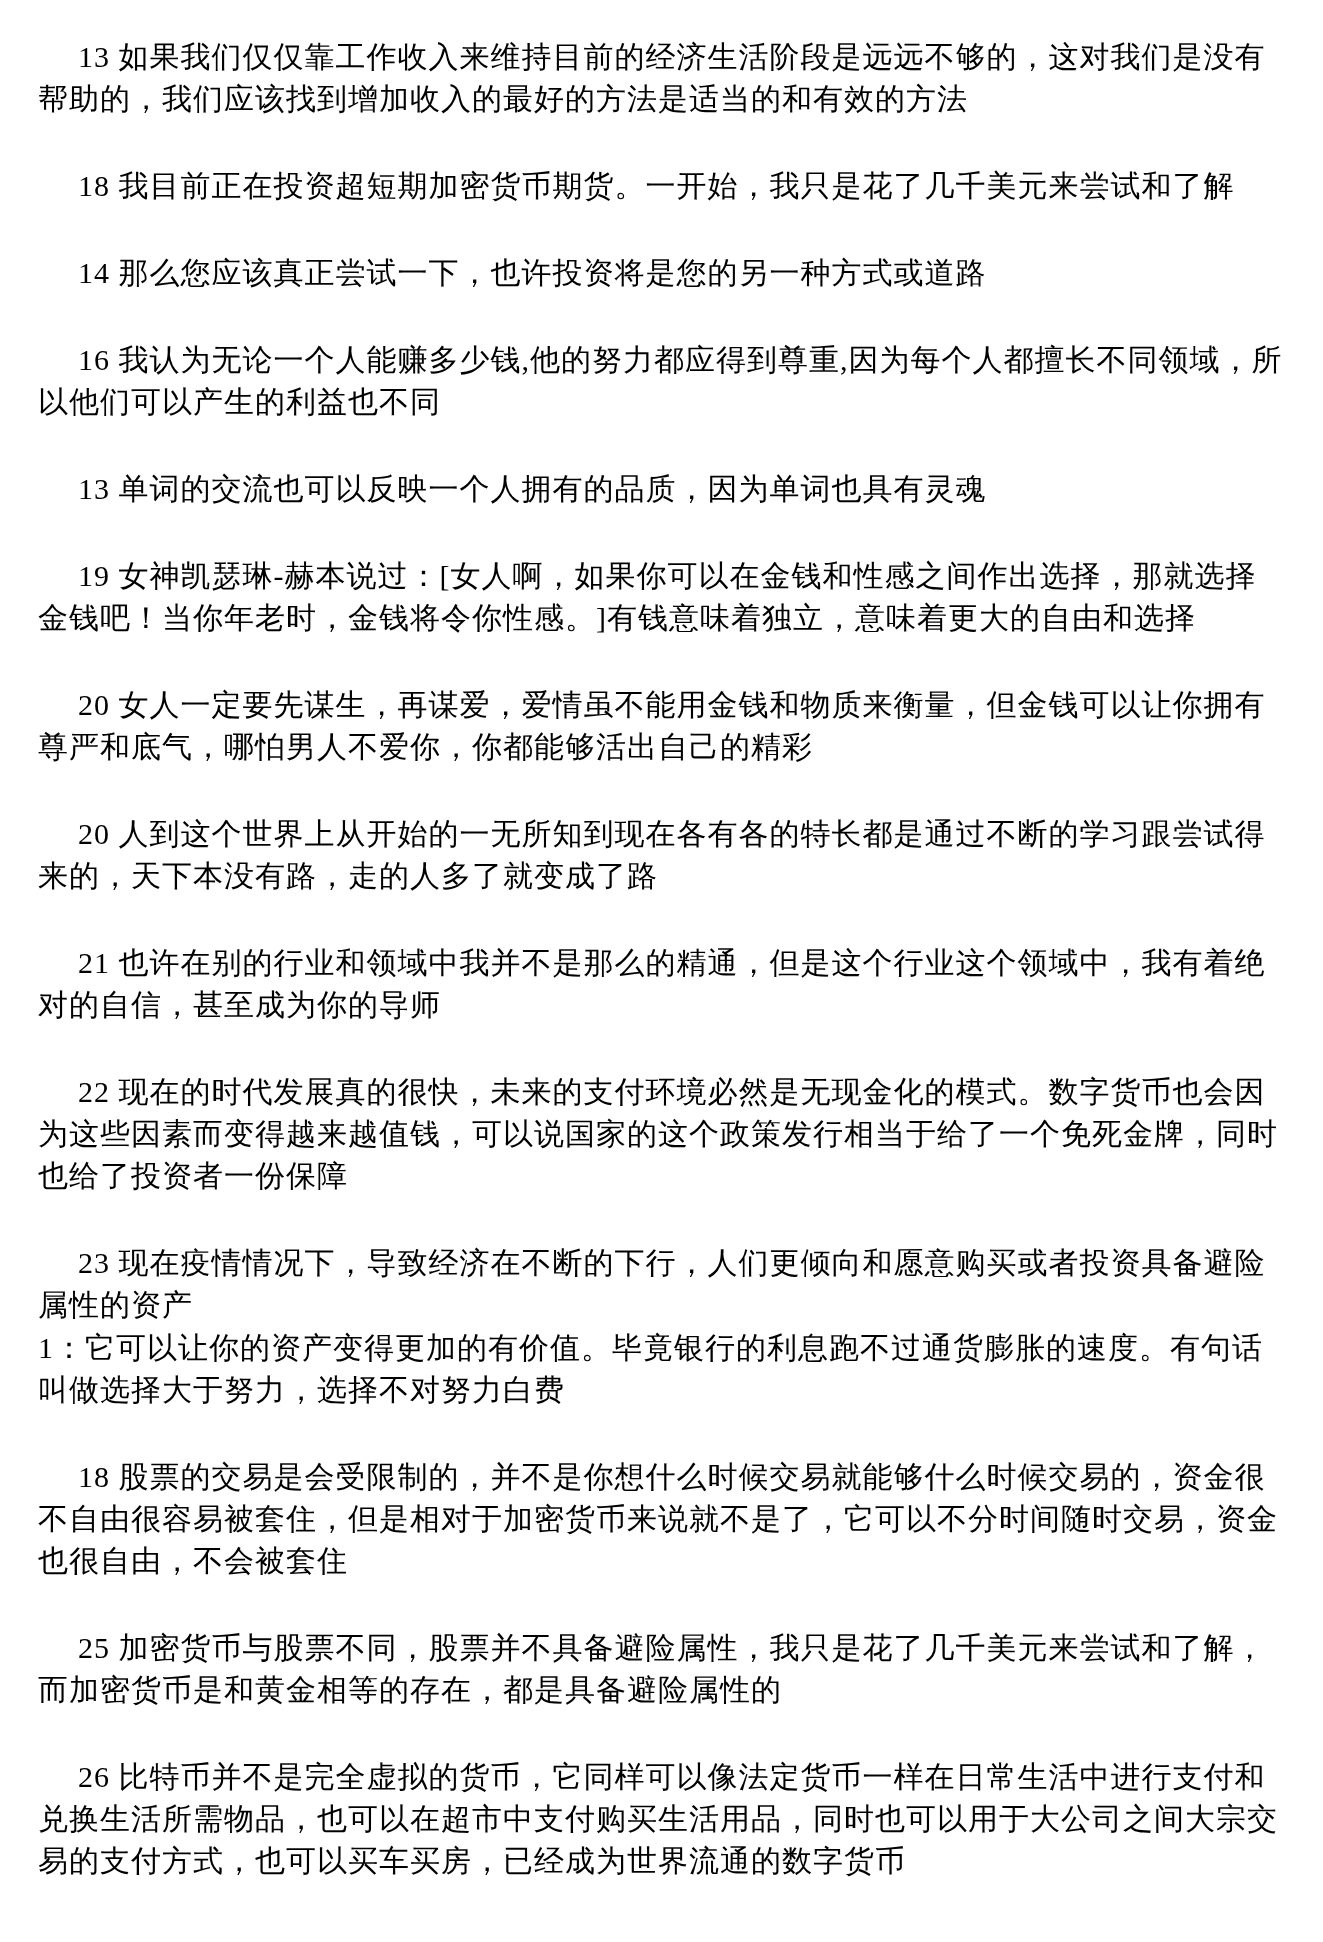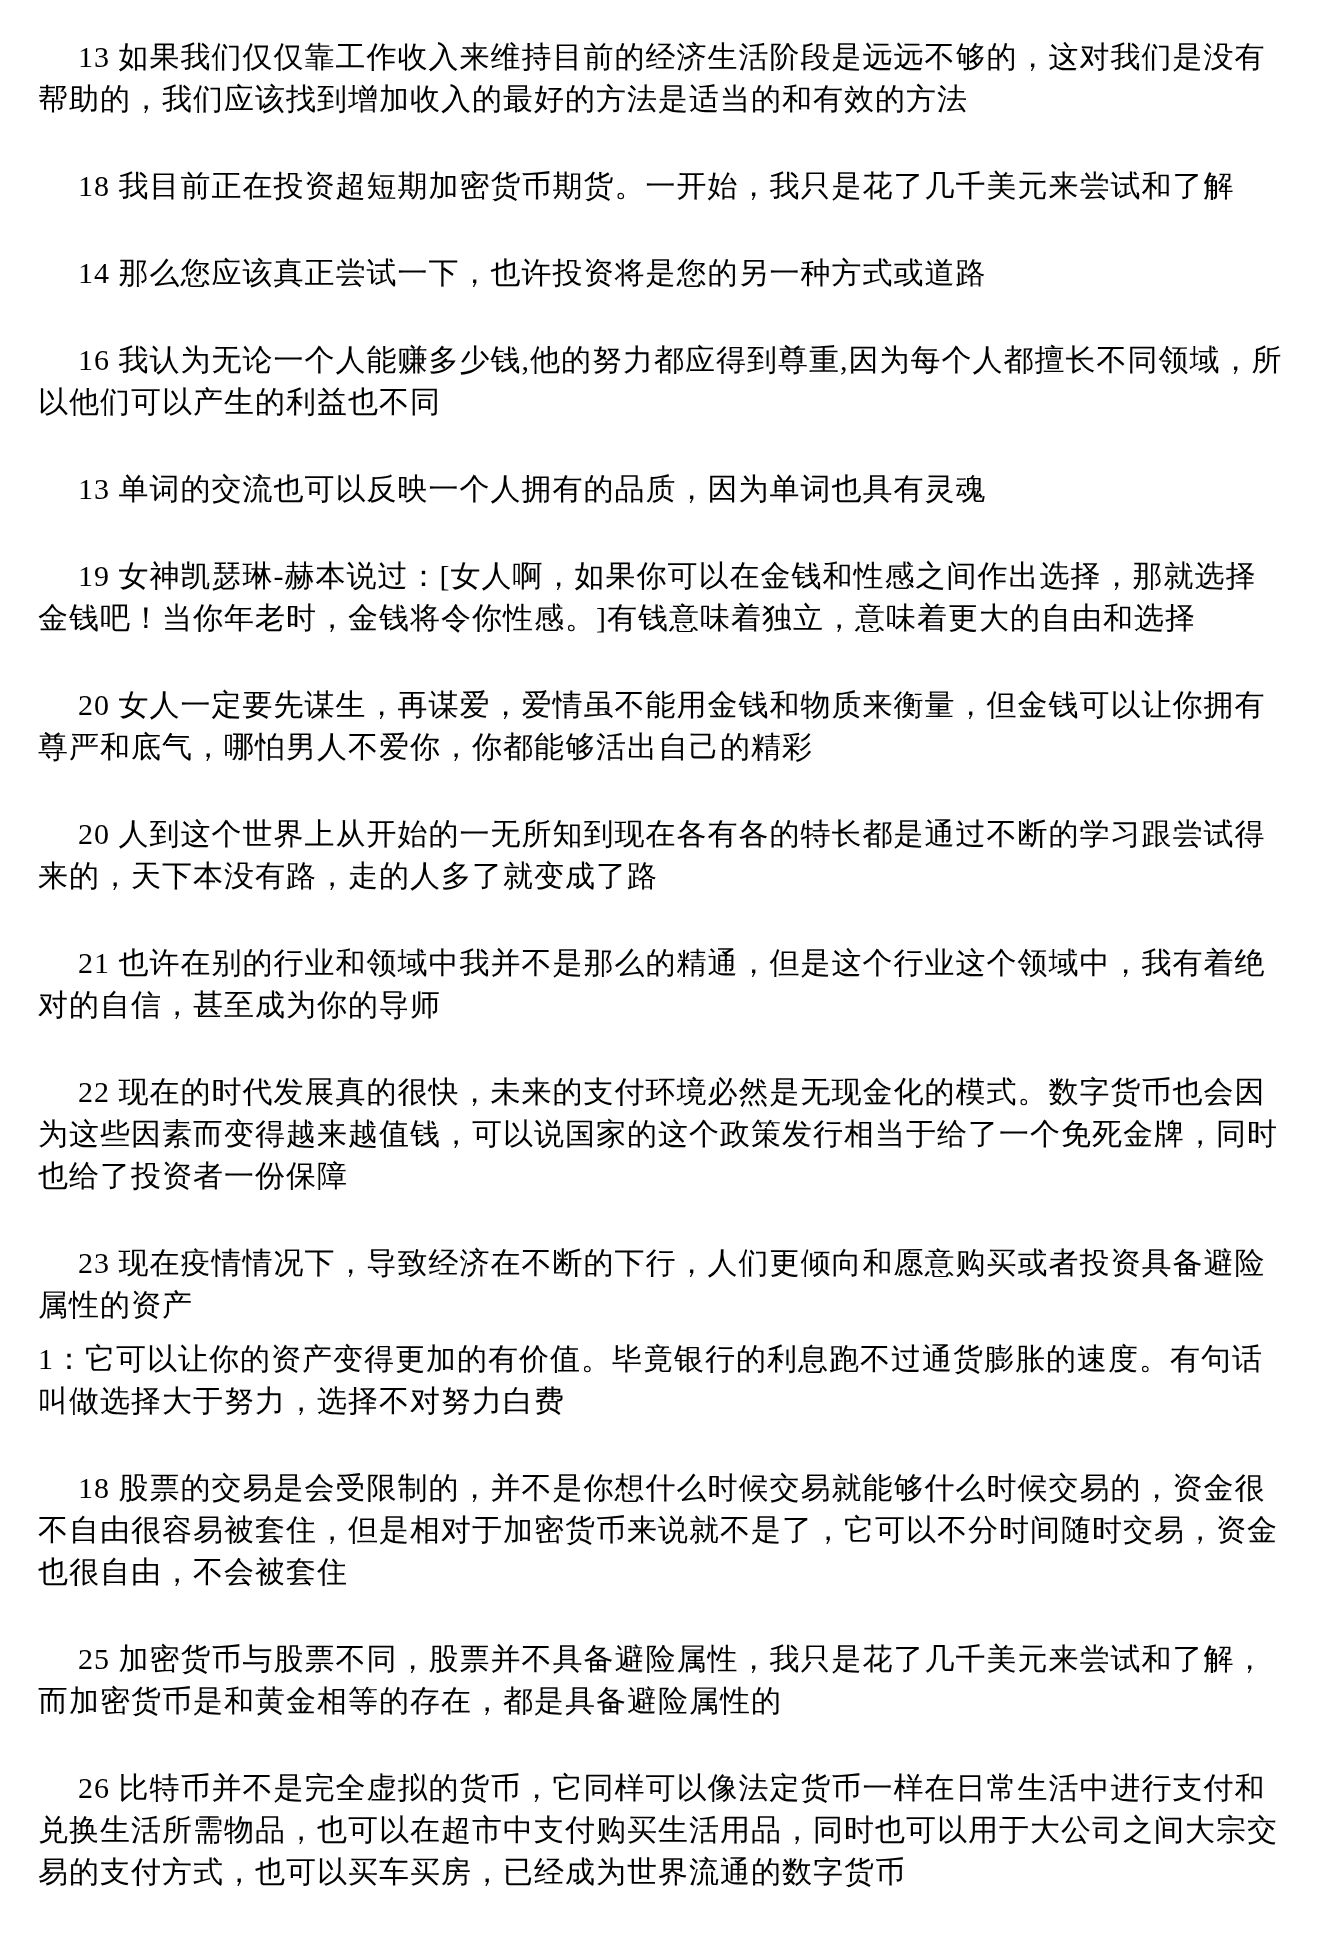--- a/index.html
+++ b/index.html
@@ -21,21 +21,21 @@
       text-align: left;
       word-break: break-all;
       overflow-wrap: anywhere;
     }
     .para {
       margin: 0 0 45px 0;
       text-indent: 40px;
     }
     
     .para.tight {
-      margin-bottom: 12px;
+      margin-bottom: 1px;
     }
     .para.continuation {
       text-indent: 0;
     }
     .num {
       font-family: "Liberation Serif", "DejaVu Serif", serif;
     }
   </style>
 </head>
 <body>

